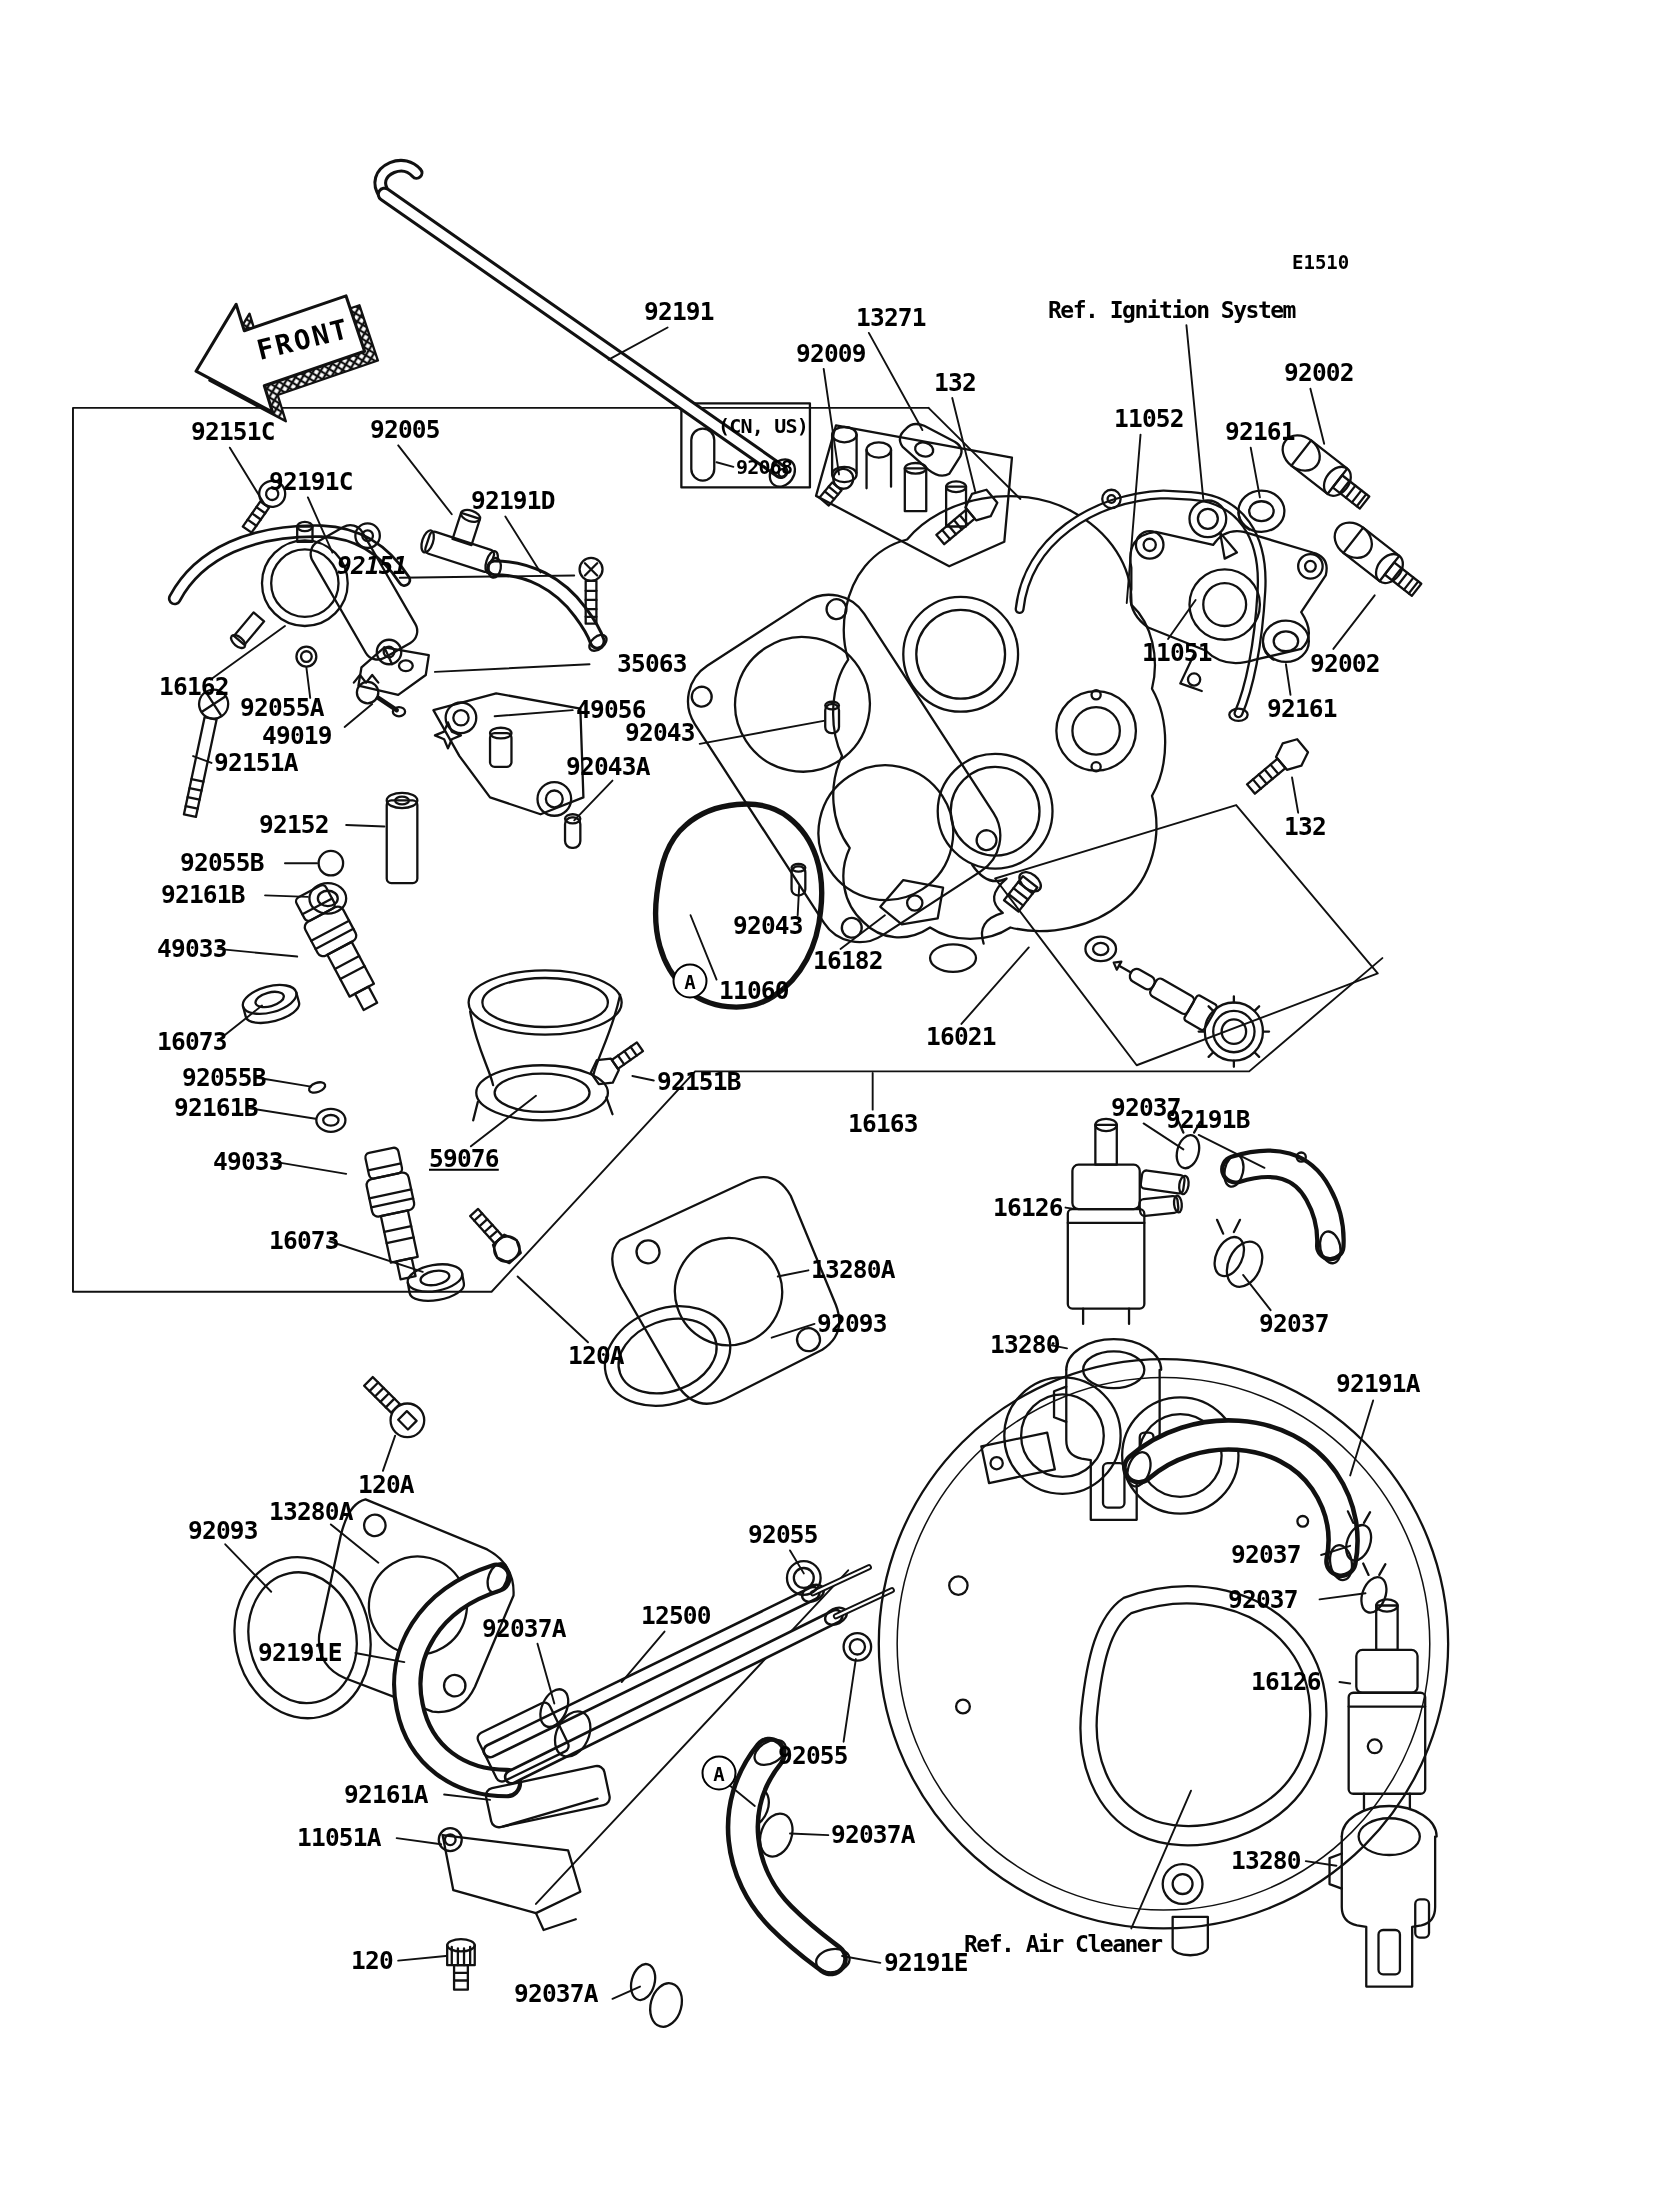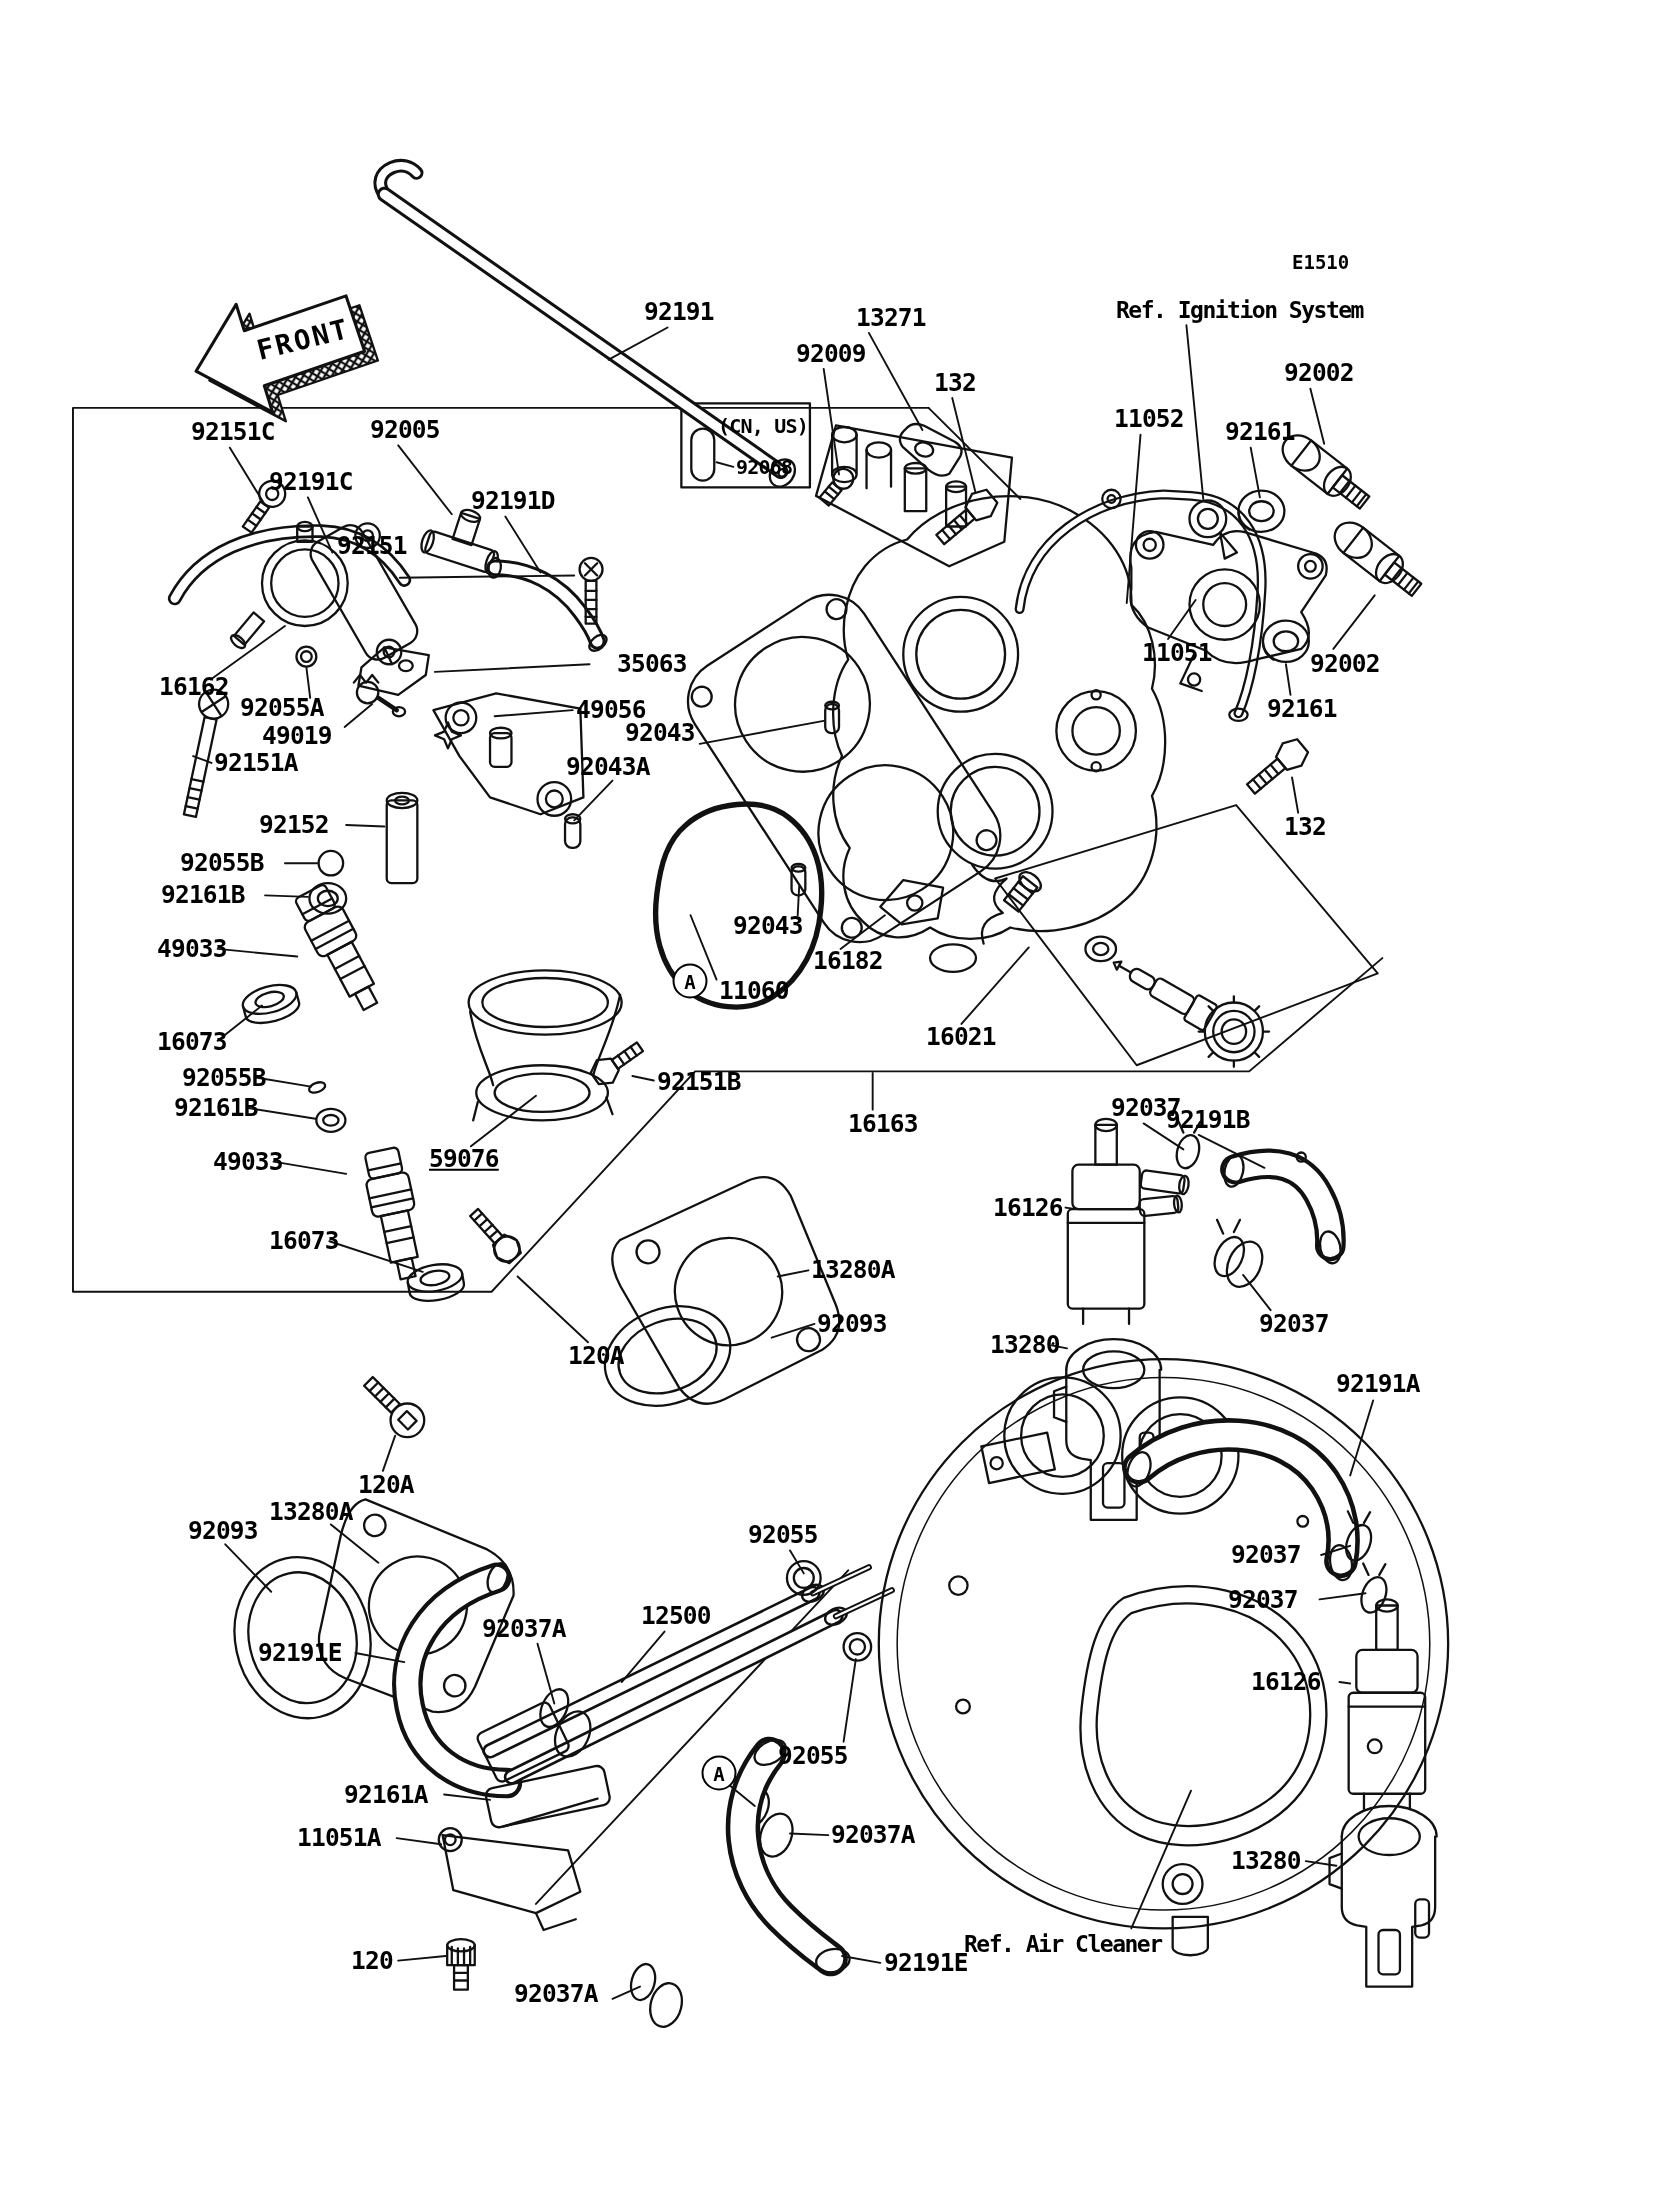--- a/index.html
+++ b/index.html
@@ -597,30 +597,30 @@
         <line x1="958" y1="610" x2="936" y2="604"></line>
         <line x1="954" y1="2334" x2="986" y2="2360"></line>
       </g>
 </svg>
 
 <div id="labels">
       <div class="lbl code" style="left: 1292px; top: 262px;">E1510</div>
       <div class="lbl" style="left: 644px; top: 312px;">92191</div>
       <div class="lbl" style="left: 838px; top: 318px; margin-left: 18px;">13271</div>
       <div class="lbl" style="left: 796px; top: 354px;">92009</div>
-      <div class="lbl ref" style="left: 1116px; top: 310px;">Ref. Ignition System</div>
+      <div class="lbl ref" style="left: 1048px; top: 310px;">Ref. Ignition System</div>
       <div class="lbl" style="left: 934px; top: 383px;">132</div>
       <div class="lbl" style="left: 1114px; top: 419px;">11052</div>
       <div class="lbl" style="left: 1225px; top: 432px;">92161</div>
       <div class="lbl" style="left: 1284px; top: 373px;">92002</div>
       <div class="lbl" style="left: 191px; top: 432px;">92151C</div>
       <div class="lbl" style="left: 370px; top: 430px;">92005</div>
       <div class="lbl" style="left: 269px; top: 482px;">92191C</div>
       <div class="lbl" style="left: 471px; top: 501px; text-align: center;">92191D</div>
-      <div class="lbl" style="left: 337px; top: 546px;">92151</div>
+      <div class="lbl" style="left: 337px; top: 566px; font-style: italic;">92151</div>
       <div class="lbl" style="left: 617px; top: 664px;">35063</div>
       <div class="lbl" style="left: 159px; top: 687px;">16162</div>
       <div class="lbl" style="left: 240px; top: 708px;">92055A</div>
       <div class="lbl" style="left: 262px; top: 736px;">49019</div>
       <div class="lbl" style="left: 576px; top: 710px;">49056</div>
       <div class="lbl" style="left: 625px; top: 733px;">92043</div>
       <div class="lbl" style="left: 566px; top: 767px; text-align: center;">92043A</div>
       <div class="lbl" style="left: 214px; top: 763px;">92151A</div>
       <div class="lbl" style="left: 259px; top: 825px;">92152</div>
       <div class="lbl" style="left: 180px; top: 863px;">92055B</div>

